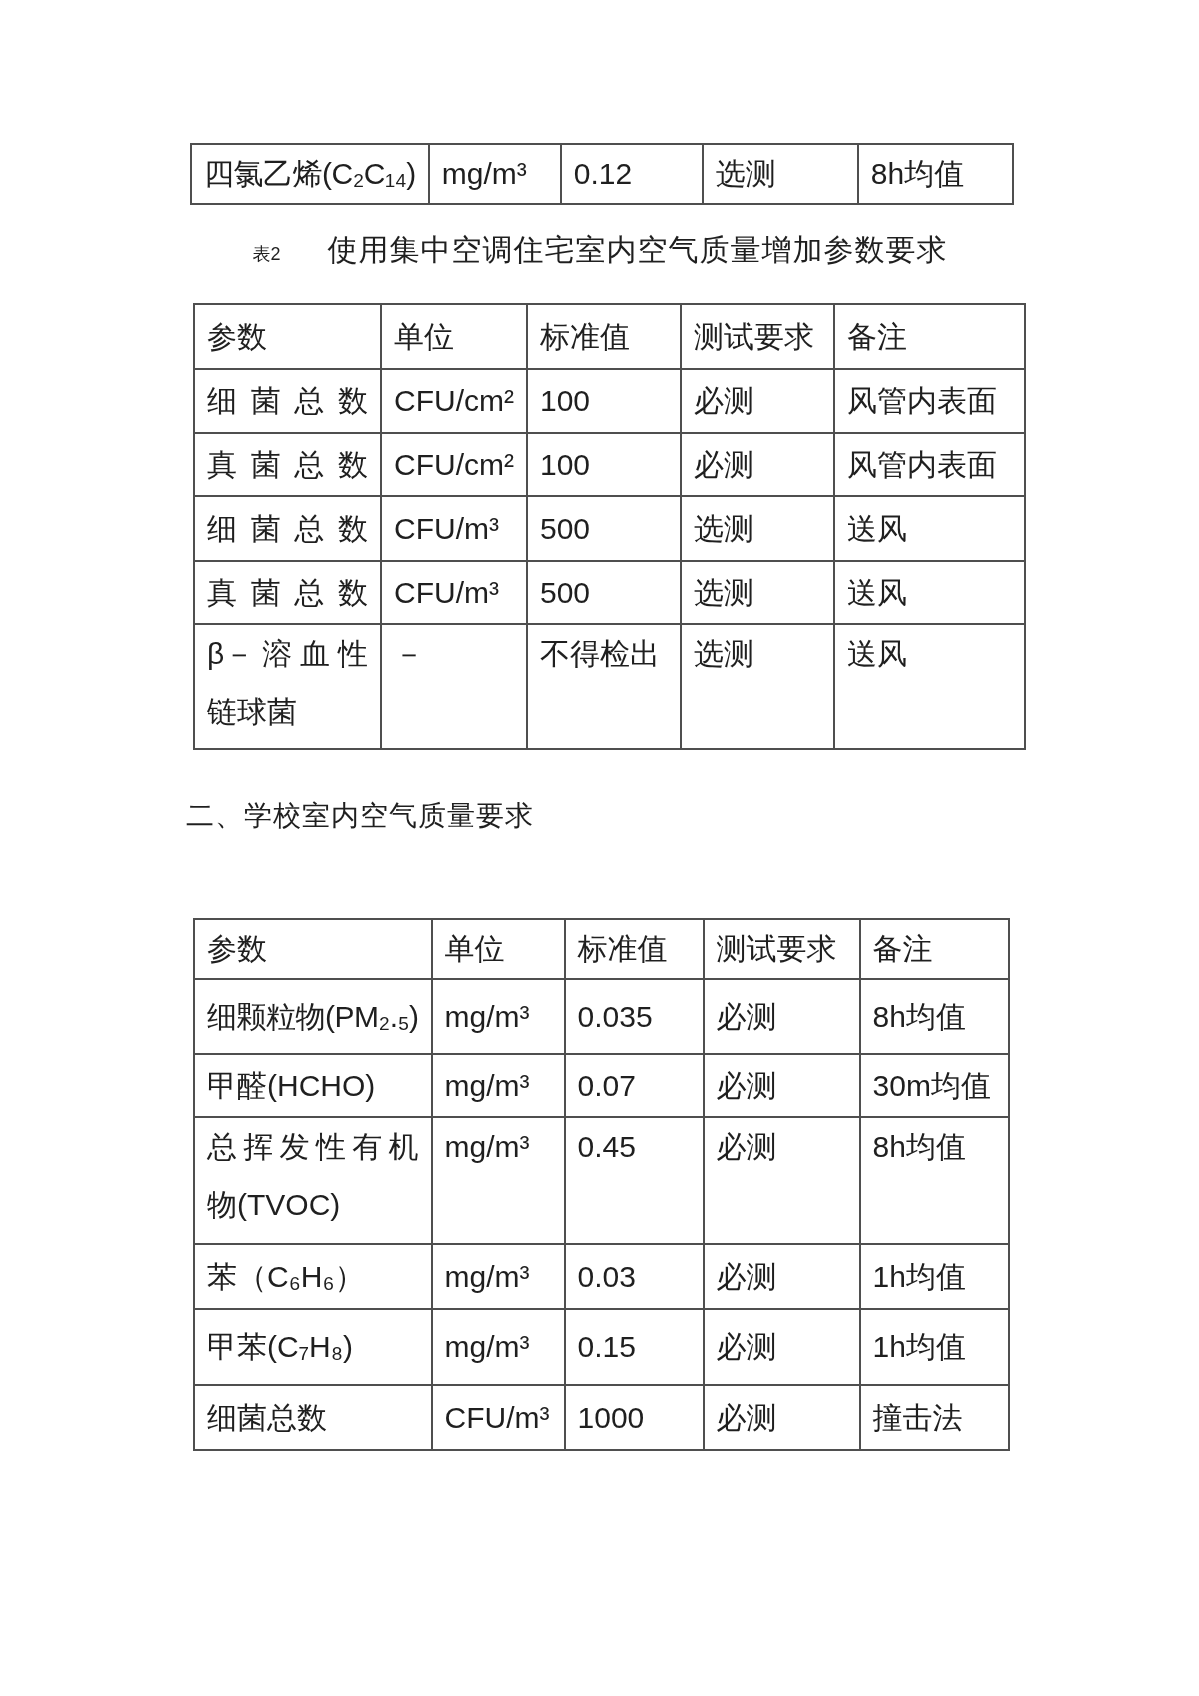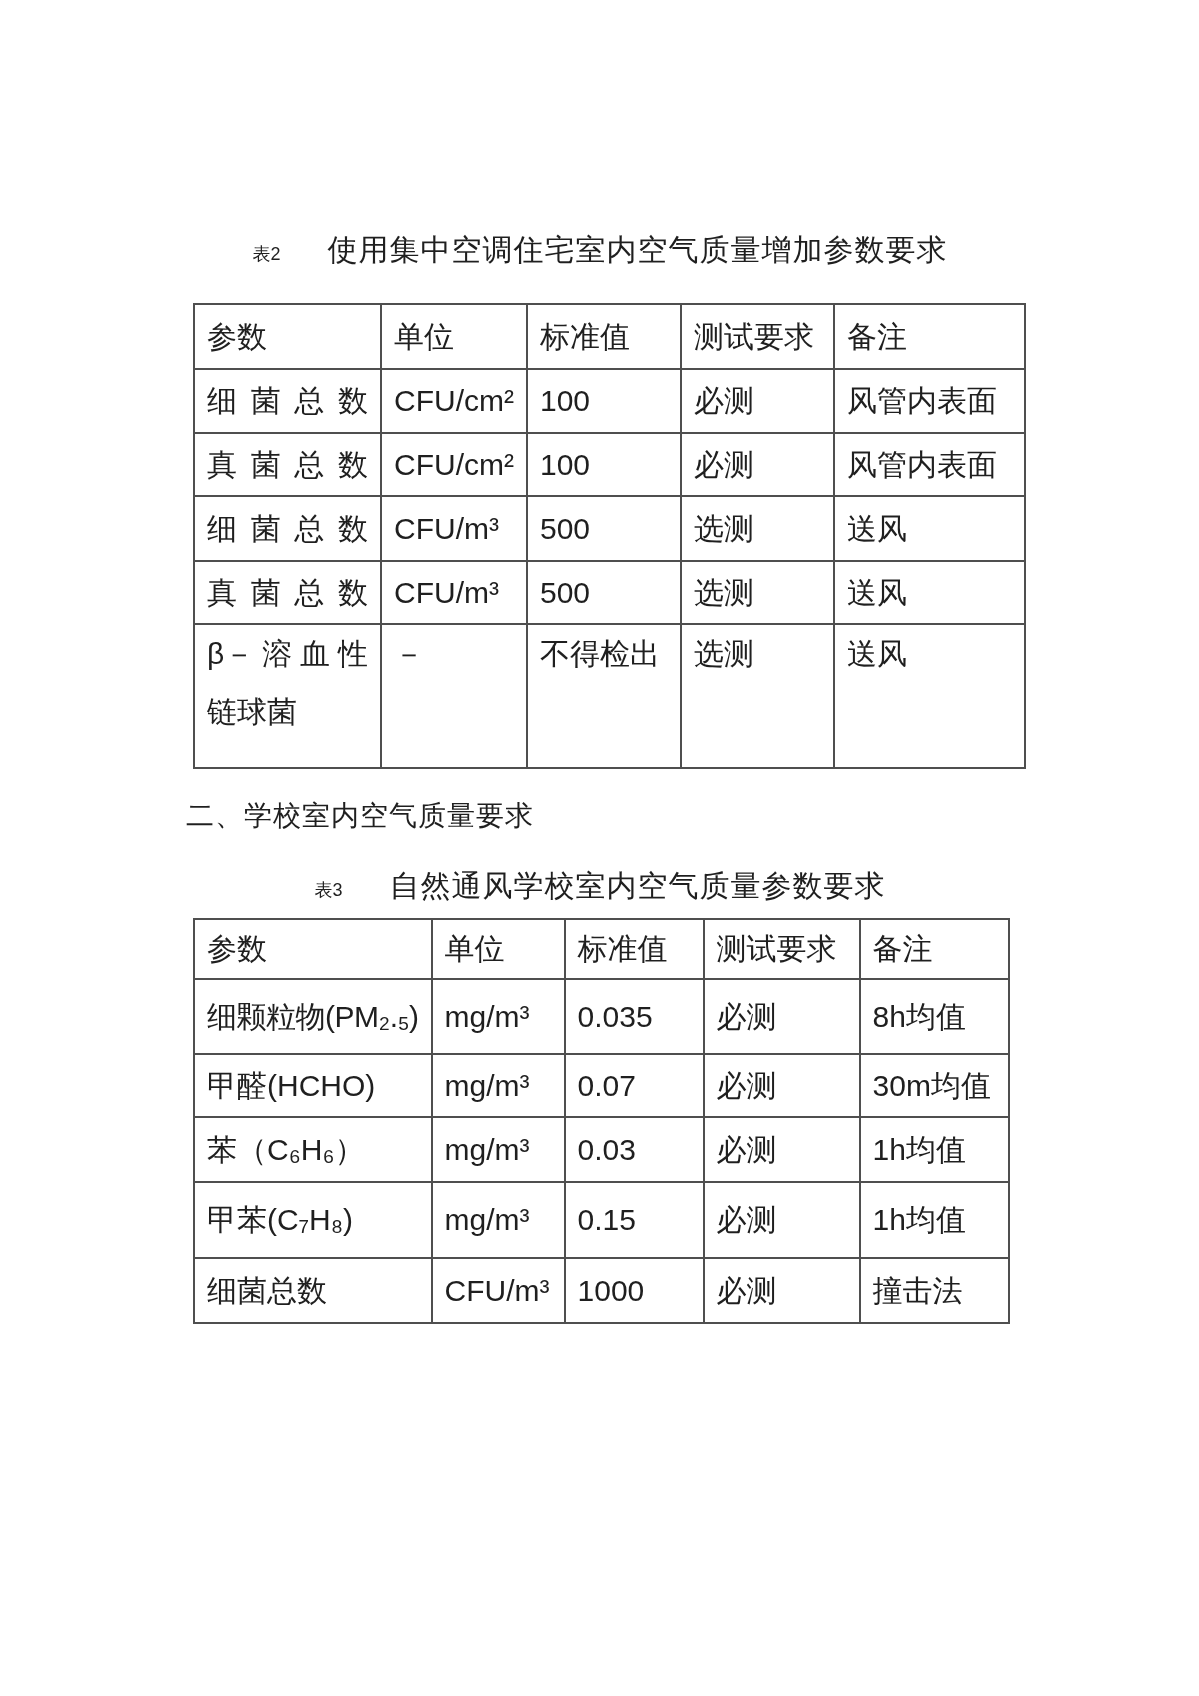--- a/index.html
+++ b/index.html
@@ -27,20 +27,38 @@
   #t2{left:193px;top:303px;}
   #heading2{left:186px;top:799px;}
   #cap3{left:193px;top:867px;width:814px;}
   #t3{left:193px;top:918px;}
 </style>
 </head>
 <body>
 
 <div class="page">
 
+  <table class="tbl" id="t1">
+    <colgroup>
+      <col style="width:237px">
+        <col style="width:132px">
+        <col style="width:142px">
+        <col style="width:155px">
+        <col style="width:155px">
+    </colgroup>
+    <tbody>
+      <tr style="height:58px">
+        <td class="snug">四氯乙烯(C₂C₁₄)</td>
+        <td>mg/m³</td>
+        <td>0.12</td>
+        <td>选测</td>
+        <td>8h均值</td>
+      </tr>
+    </tbody>
+  </table>
 
   <div class="cap" id="cap2">
     <span class="lbl">表2</span><span class="txt">使用集中空调住宅室内空气质量增加参数要求</span>
   </div>
 
   <table class="tbl" id="t2">
     <colgroup>
       <col style="width:187px">
         <col style="width:128px">
         <col style="width:154px">
@@ -76,38 +94,35 @@
         <td>选测</td>
         <td>送风</td>
       </tr>
       <tr style="height:63px">
         <td class="just">真菌总数</td>
         <td>CFU/m³</td>
         <td>500</td>
         <td>选测</td>
         <td>送风</td>
       </tr>
-      <tr class="tall" style="height:144px">
+      <tr class="tall" style="height:125px">
         <td>
           <div class="just">β－溶血性</div>
           <div>链球菌</div>
         </td>
         <td>－</td>
         <td>不得检出</td>
         <td>选测</td>
         <td>送风</td>
       </tr>
     </tbody>
   </table>
 
   <div class="heading" id="heading2">二、学校室内空气质量要求</div>
 
-  <div class="cap" id="cap3">
-    <span class="lbl">表3</span><span class="txt">自然通风学校室内空气质量参数要求</span>
-  </div>
 
   <table class="tbl" id="t3">
     <colgroup>
       <col style="width:236px">
         <col style="width:133px">
         <col style="width:139px">
         <col style="width:156px">
         <col style="width:149px">
     </colgroup>
     <tbody>
@@ -125,20 +140,30 @@
         <td>必测</td>
         <td>8h均值</td>
       </tr>
       <tr style="height:63px">
         <td>甲醛(HCHO)</td>
         <td>mg/m³</td>
         <td>0.07</td>
         <td>必测</td>
         <td>30m均值</td>
       </tr>
+      <tr class="tall" style="height:127px">
+        <td>
+          <div class="just">总挥发性有机</div>
+          <div>物(TVOC)</div>
+        </td>
+        <td>mg/m³</td>
+        <td>0.45</td>
+        <td>必测</td>
+        <td>8h均值</td>
+      </tr>
       <tr style="height:65px">
         <td>苯（C₆H₆）</td>
         <td>mg/m³</td>
         <td>0.03</td>
         <td>必测</td>
         <td>1h均值</td>
       </tr>
       <tr style="height:76px">
         <td>甲苯(C₇H₈)</td>
         <td>mg/m³</td>

